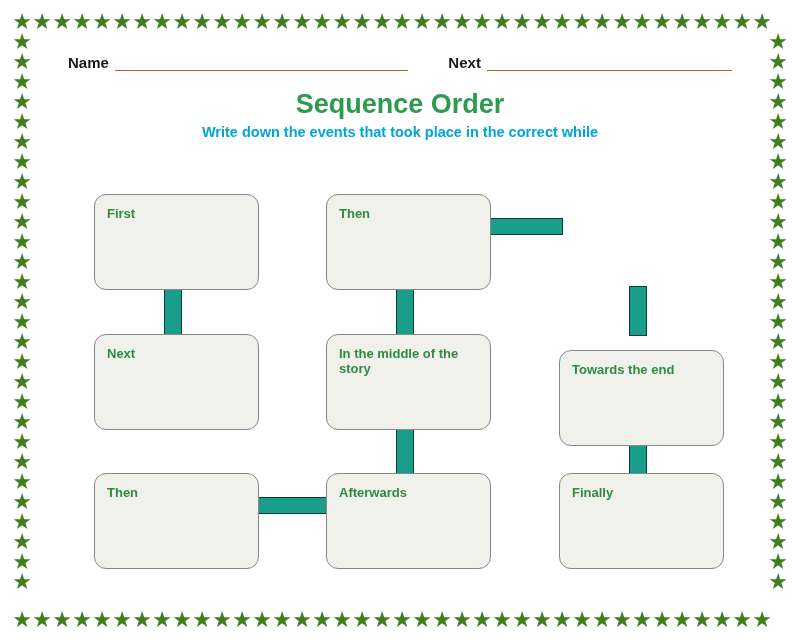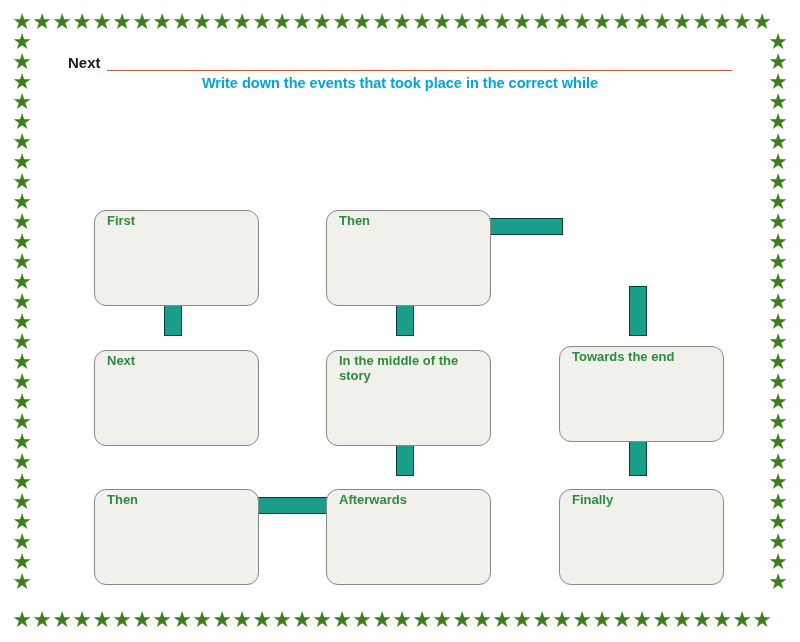--- a/index.html
+++ b/index.html
@@ -74,26 +74,25 @@
     width: 630px;
     height: 410px;
   }
   .box {
     position: absolute;
     width: 165px;
     height: 96px;
     background: #f1f1ec;
     border: 1.5px solid #888;
     border-radius: 12px;
-    padding: 2px 12px;
+    padding: 11px 12px;
     font-family: Verdana, Geneva, sans-serif;
     font-size: 13px;
     font-weight: bold;
     color: #2f8a3f;
-    margin-top: 16px;
   }
   .conn {
     position: absolute;
     background: #1a9e8a;
     border: 1px solid #063e39;
   }
   .conn.v { width: 18px; }
   .conn.h { height: 17px; }
 </style>
 </head>
@@ -232,26 +231,31 @@
       <span class="star" style="left: 764px; top: 528px;">★</span>
       <span class="star" style="left: 8px; top: 548px;">★</span>
       <span class="star" style="left: 764px; top: 548px;">★</span>
       <span class="star" style="left: 8px; top: 568px;">★</span>
       <span class="star" style="left: 764px; top: 568px;">★</span>
     </div>
 
   <div class="content">
 
     <div class="header-row">
+      <div class="field-name">
+        <span class="field-label">Name</span>
+        <span class="field-line"></span>
+      </div>
       <div class="field-date">
         <span class="field-label">Next</span>
         <span class="field-line"></span>
       </div>
     </div>
 
+    <div class="title">Sequence Order</div>
     <div class="subtitle">Write down the events that took place in the correct while</div>
 
     <div class="diagram">
 
       <div class="conn v" style="left:70px; top:92px; height:50px;"></div>
       <div class="conn h" style="left:161px; top:303px; width:75px;"></div>
       <div class="conn v" style="left:302px; top:92px; height:50px;"></div>
       <div class="conn v" style="left:302px; top:232px; height:50px;"></div>
       <div class="conn h" style="left:394px; top:24px; width:75px;"></div>
       <div class="conn v" style="left:535px; top:92px; height:50px;"></div>
@@ -263,21 +267,21 @@
       <div class="box" style="left:232px; top:0px;">
         <span>Then</span>
       </div>
 
       <div class="box" style="left:232px; top:140px;">
         <span>In the middle of the story</span>
       </div>
       <div class="box" style="left:0px; top:140px;">
         <span>Next</span>
       </div>
-      <div class="box" style="left:465px; top:136px;">
+      <div class="box" style="left:465px; top:156px;">
         <span>Towards the end</span>
       </div>
 
       <div class="box" style="left:0px; top:279px;">
         <span>Then</span>
       </div>
       <div class="box" style="left:465px; top:279px;">
         <span>Finally</span>
       </div>
       <div class="box" style="left:232px; top:279px;">

